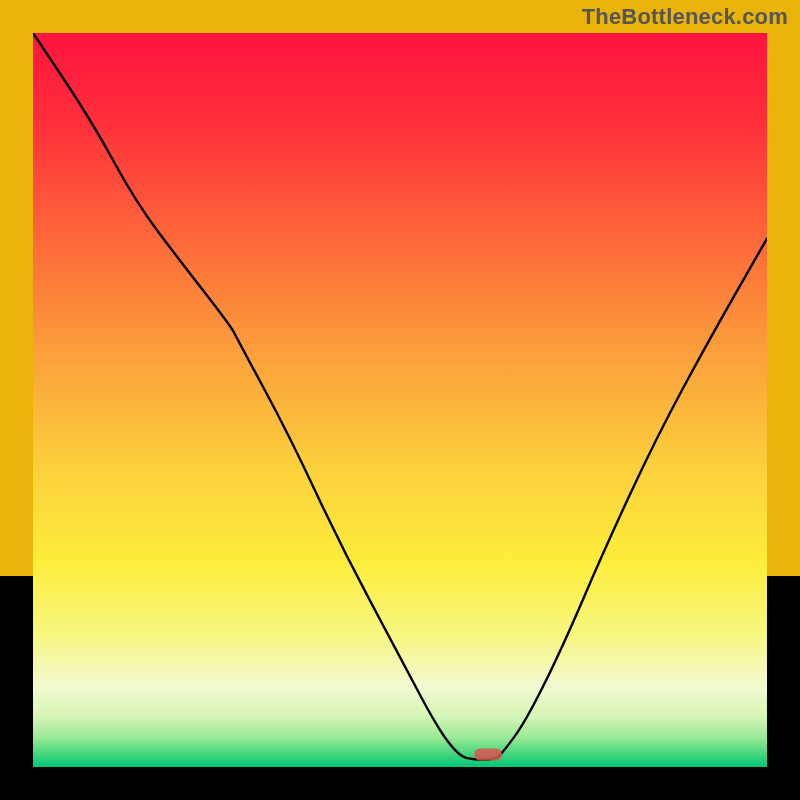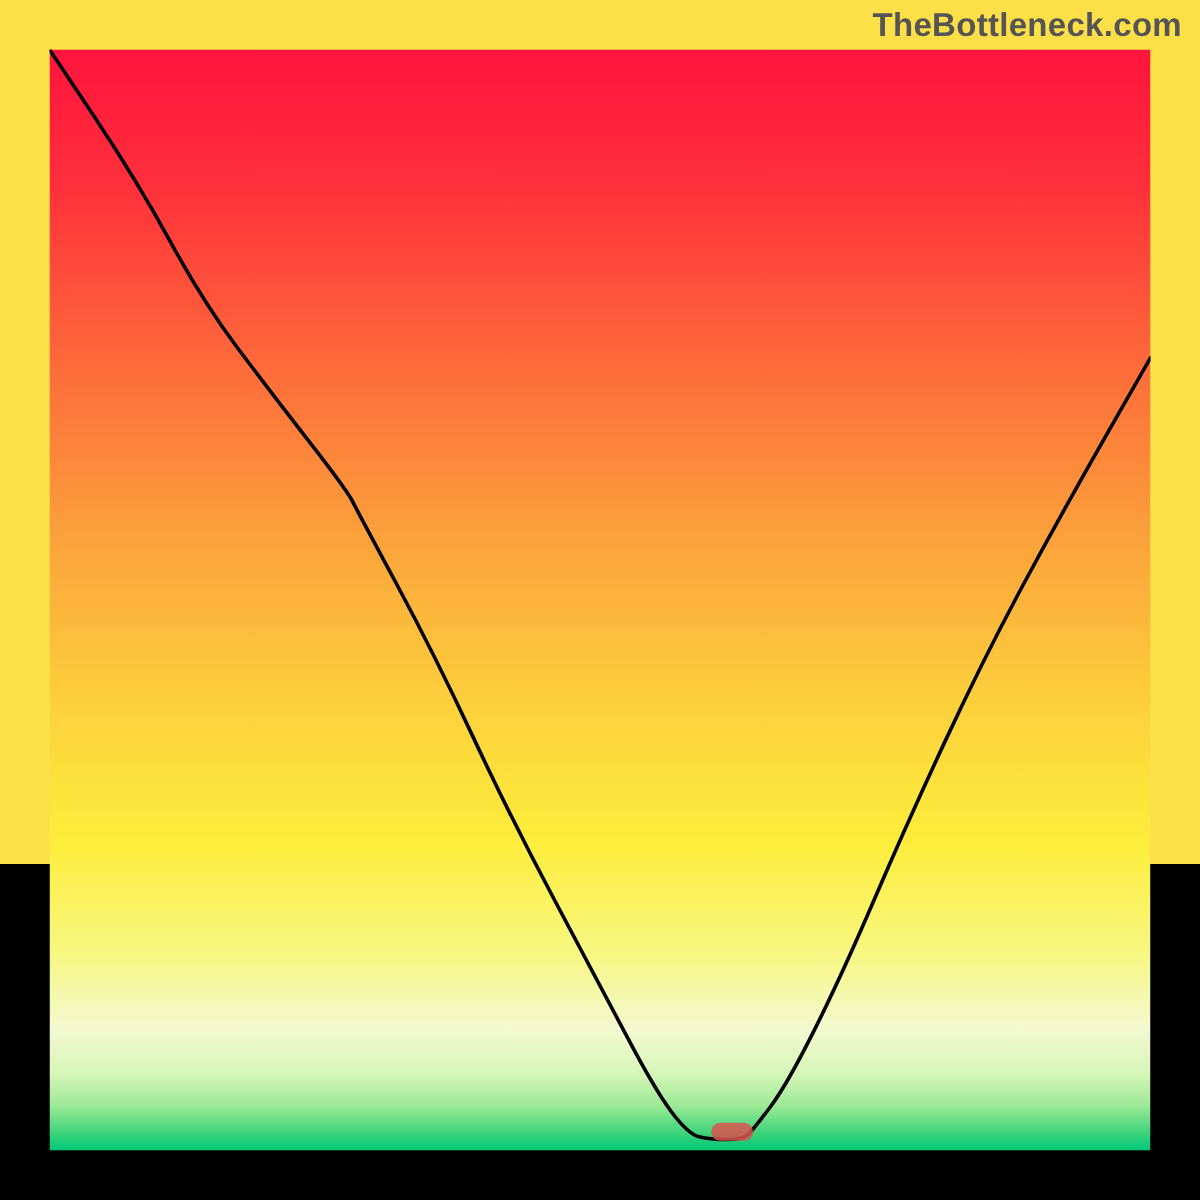--- a/index.html
+++ b/index.html
@@ -8,21 +8,21 @@
     width: 800px;
     height: 800px;
     overflow: hidden;
     background: #000;
     font-family: Arial, Helvetica, sans-serif;
   }
   .outer {
     position: relative;
     width: 800px;
     height: 576px;
-    background: #fde047;
+    background: #eab308;
   }
   .watermark {
     position: absolute;
     top: 4px;
     right: 12px;
     color: #555;
     font-size: 22px;
     font-weight: 600;
     letter-spacing: 0.2px;
     z-index: 5;

